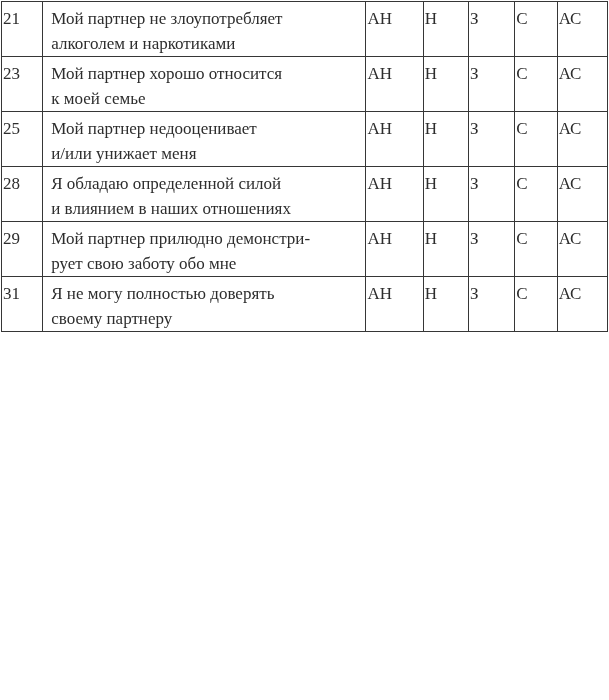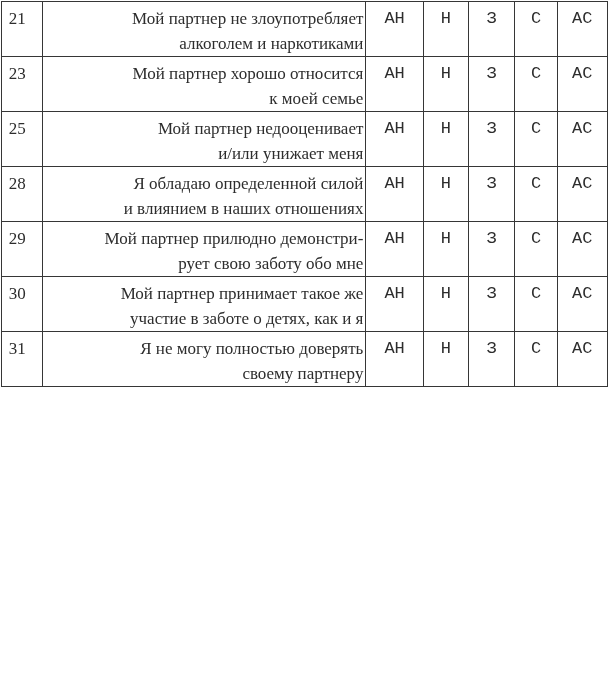--- a/index.html
+++ b/index.html
@@ -31,35 +31,33 @@
   table.questionnaire col.c-as   { width: 50px; }
   td {
     border: 1px solid #363636;
     vertical-align: top;
     padding: 4px 4px 0 4px;
     font-size: 17px;
     line-height: 25px;
     overflow: hidden;
   }
   td.num {
-    text-align: center;
+    text-align: left;
     padding-left: 1px;
     padding-right: 11px;
   }
   td.stmt {
     white-space: pre;
     padding-left: 8px;
     padding-right: 2px;
-    text-align: right;
   }
   td.opt {
-    text-align: center;
+    text-align: left;
     padding-left: 1px;
     padding-right: 1px;
-    font-family: Liberation Mono, monospace;
   }
 </style>
 </head>
 <body>
 
 <div class="page">
   <table class="questionnaire">
     <colgroup>
       <col class="c-num">
       <col class="c-stmt">
@@ -114,30 +112,20 @@
           <td class="num">29</td>
           <td class="stmt">Мой партнер прилюдно демонстри-
 рует свою заботу обо мне</td>
           <td class="opt">АН</td>
           <td class="opt">Н</td>
           <td class="opt">З</td>
           <td class="opt">С</td>
           <td class="opt">АС</td>
         </tr>
         <tr>
-          <td class="num">30</td>
-          <td class="stmt">Мой партнер принимает такое же
-участие в заботе о детях, как и я</td>
-          <td class="opt">АН</td>
-          <td class="opt">Н</td>
-          <td class="opt">З</td>
-          <td class="opt">С</td>
-          <td class="opt">АС</td>
-        </tr>
-        <tr>
           <td class="num">31</td>
           <td class="stmt">Я не могу полностью доверять
 своему партнеру</td>
           <td class="opt">АН</td>
           <td class="opt">Н</td>
           <td class="opt">З</td>
           <td class="opt">С</td>
           <td class="opt">АС</td>
         </tr>
       </tbody>

